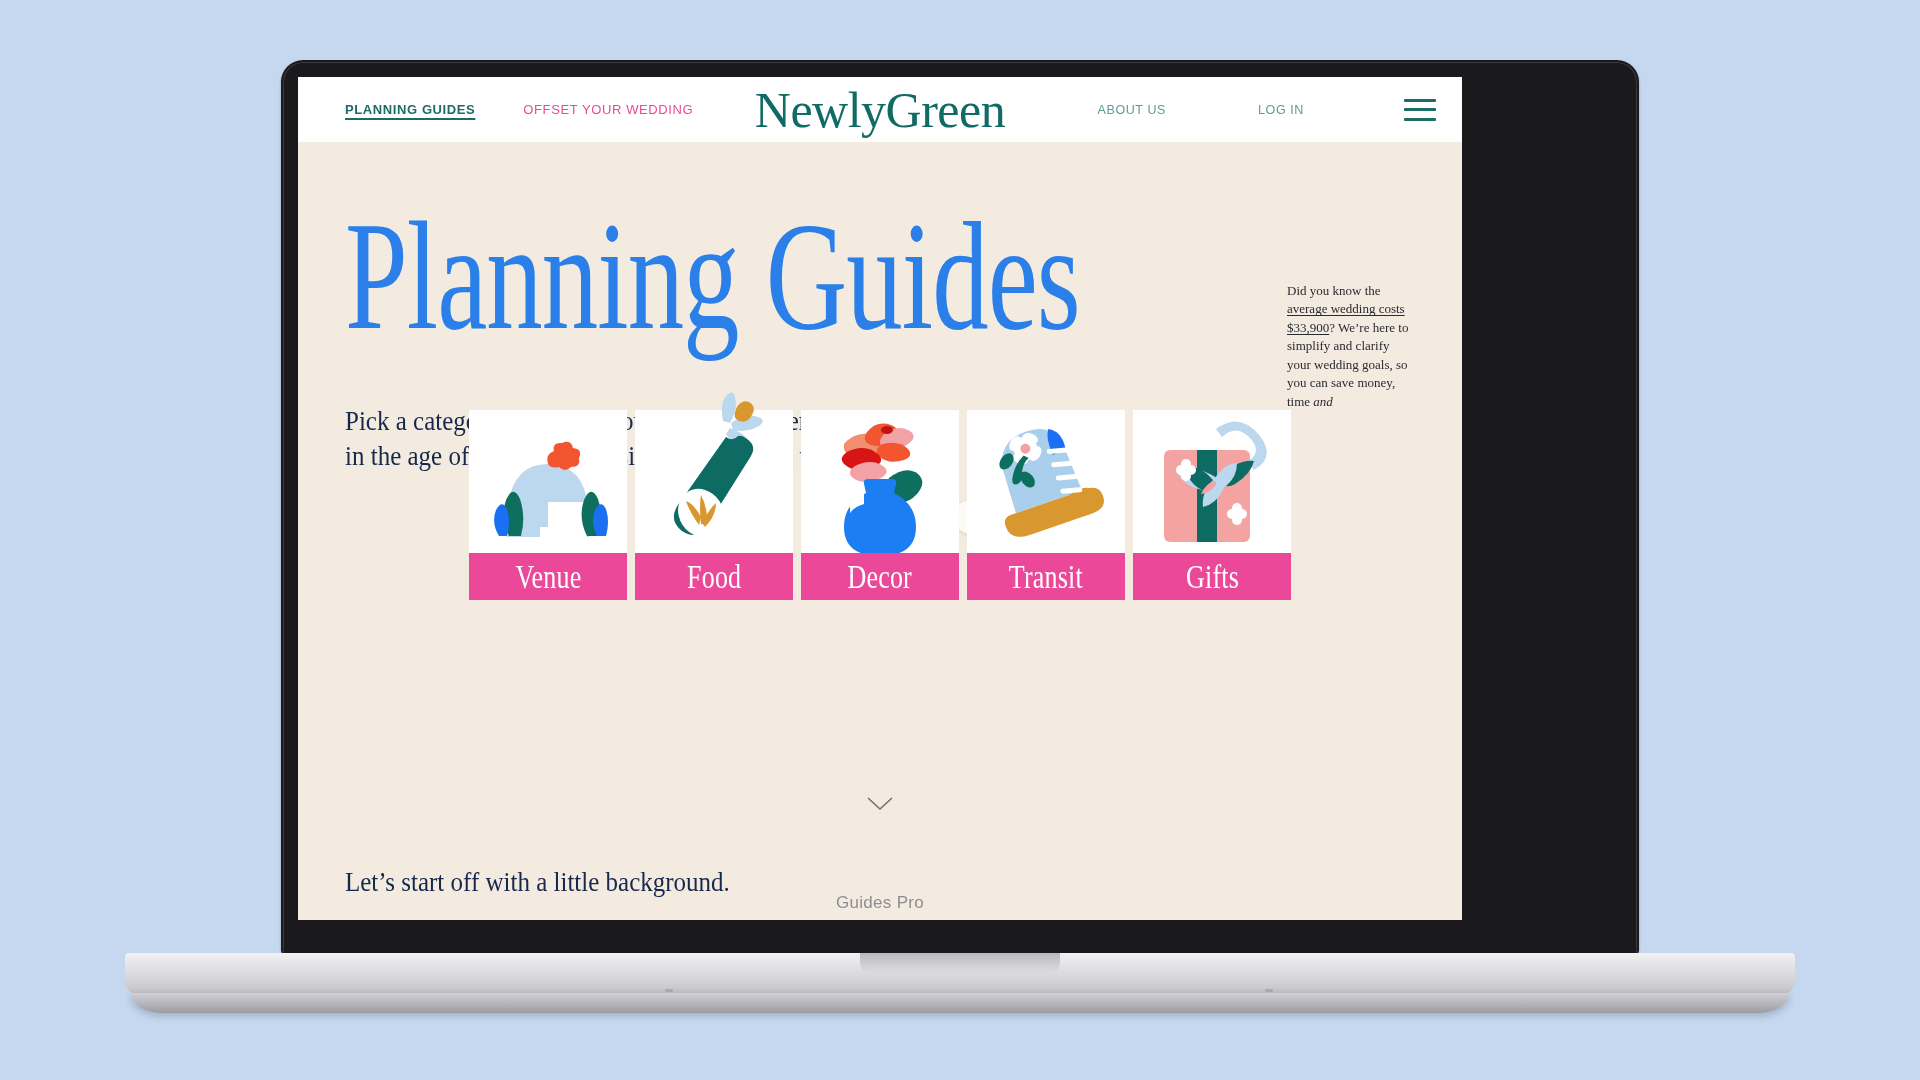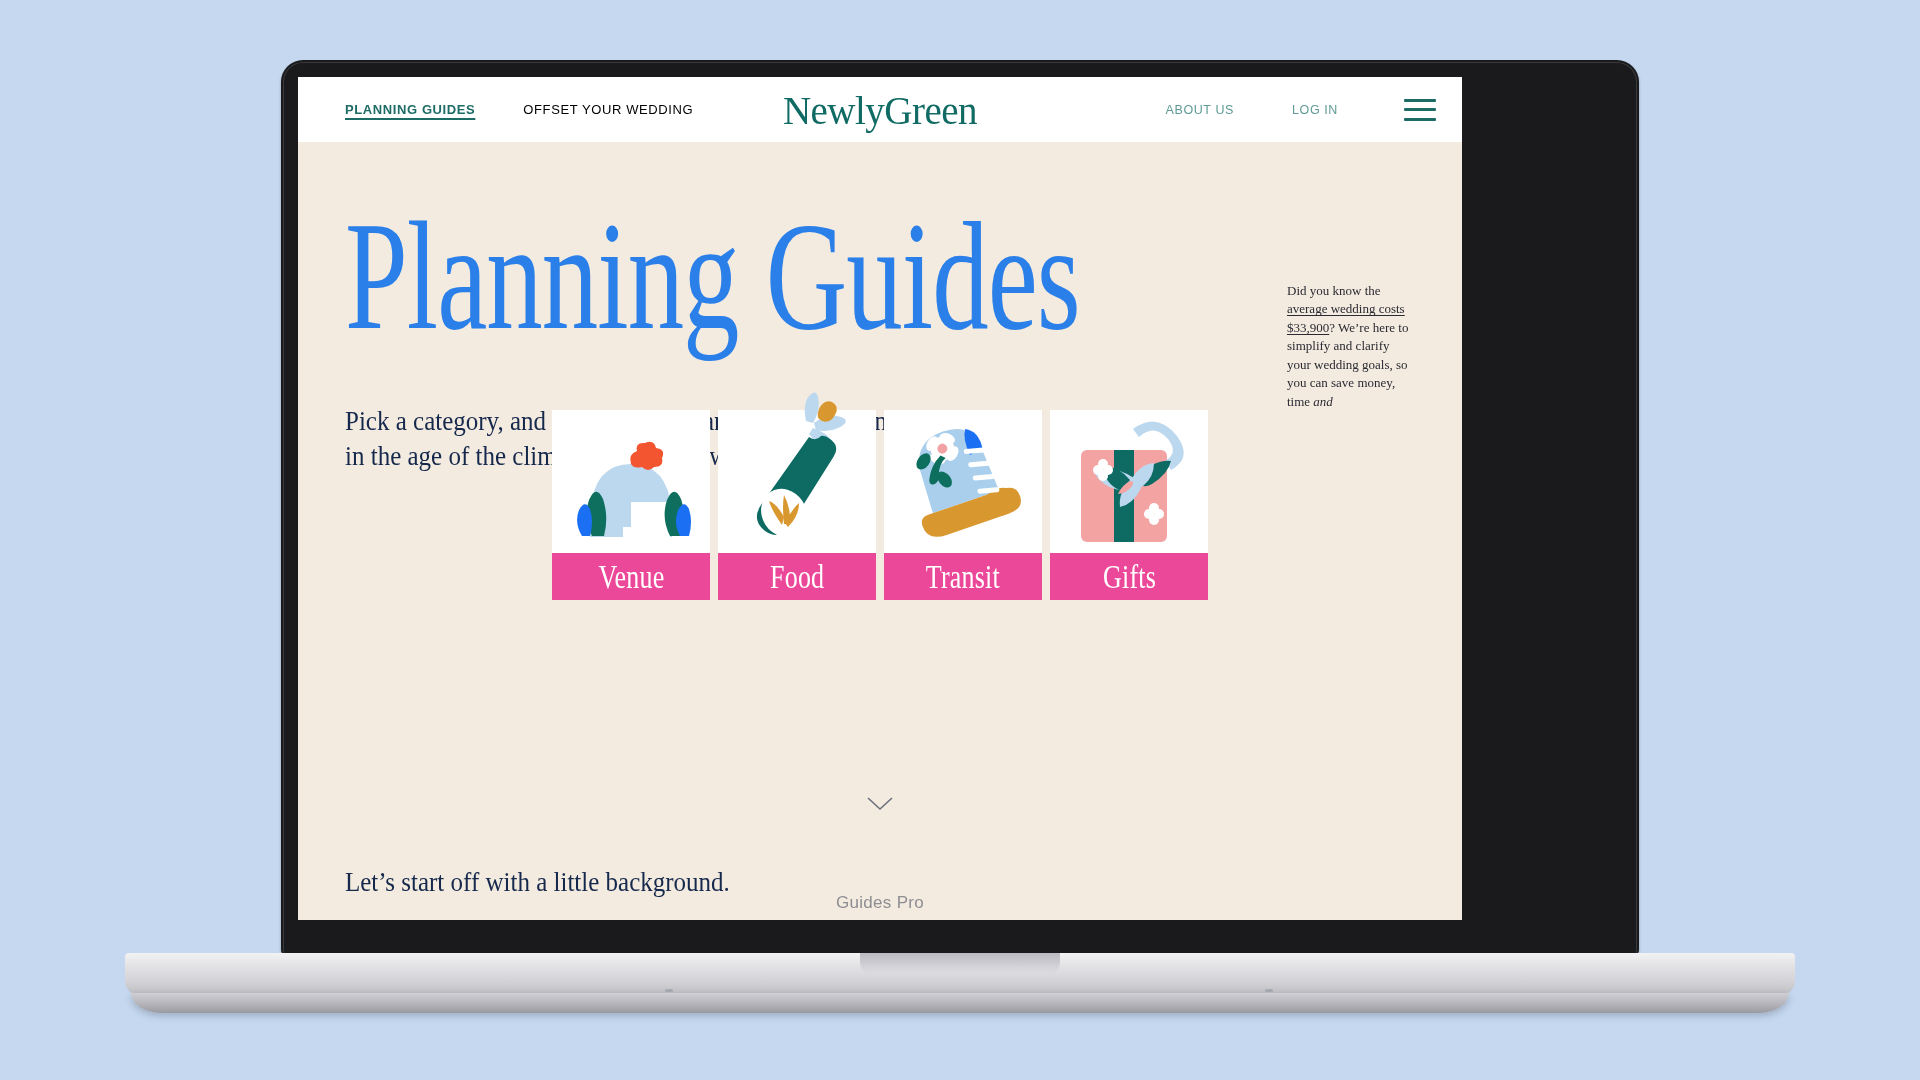--- a/index.html
+++ b/index.html
@@ -105,37 +105,37 @@
   }
   .nav-left { display: flex; align-items: center; gap: 48px; }
   .nav-link {
     color: #1d6b65;
     font-size: 13px;
     letter-spacing: 0.6px;
     font-weight: 600;
     white-space: nowrap;
     cursor: pointer;
   }
-  .nav-link.muted { color: #000000; font-weight: 500; }
+  .nav-link.muted { color: #ec4899; font-weight: 500; }
   .nav-link.active { text-decoration: underline; text-underline-offset: 4px; text-decoration-thickness: 1.5px; }
 
   .brand {
     position: absolute;
     left: 50%; top: 50%;
     transform: translate(-50%,-50%);
     font-family: "Liberation Serif", serif;
-    font-size: 39px;
+    font-size: 50px;
     color: #0f6b63;
     letter-spacing: -0.5px;
     white-space: nowrap;
   }
 
   .nav-right {
     margin-left: auto;
-    display: flex; align-items: center; gap: 58px;
+    display: flex; align-items: center; gap: 92px;
   }
   .nav-right .nav-link { color: #5f9b96; font-weight: 500; font-size: 12.5px; }
 
   .burger {
     width: 32px; height: 22px;
     display: flex; flex-direction: column; justify-content: space-between;
     cursor: pointer;
     margin-left: 8px;
   }
   .burger span {
@@ -324,20 +324,42 @@
                   <path d="M64 133 q-10 -14 -13 -24 q8 3 15 16 z" fill="#d9982f"></path>
                   <path d="M66 132 q-2 -18 0 -29 q7 13 6 29 z" fill="#d9982f"></path>
                   <path d="M67 131 q7 -14 14 -20 q0 13 -11 24 z" fill="#d9982f"></path>
                 </svg>
               </div>
               <div class="card-label">
                 <span>Food</span>
               </div>
             </div>
 
+            <div class="card">
+              <div class="card-art">
+                <div class="clipbox">
+                <svg viewBox="0 0 158 161" xmlns="http://www.w3.org/2000/svg">
+                  <path d="M43 52 q12 -14 30 -9 q14 4 10 14 q-6 12 -23 10 q-19 -2 -17 -15 z" fill="#f08e6e"></path>
+                  <path d="M66 40 q10 -12 24 -7 q10 4 4 13 q-9 11 -24 7 q-10 -4 -4 -13 z" fill="#f2552f"></path>
+                  <path d="M84 41 q14 -9 25 -2 q8 6 -2 13 q-13 9 -25 3 q-7 -5 2 -14 z" fill="#f2a2a5"></path>
+                  <path d="M82 52 q16 -4 25 5 q6 7 -4 11 q-16 5 -25 -4 q-6 -7 4 -12 z" fill="#f2552f"></path>
+                  <path d="M46 60 q18 -9 31 2 q8 8 -4 13 q-19 7 -30 -3 q-6 -6 3 -12 z" fill="#d91414"></path>
+                  <path d="M54 74 q16 -8 28 0 q8 6 -2 12 q-17 8 -28 0 q-7 -6 2 -12 z" fill="#f2a2a5"></path>
+                  <ellipse cx="86" cy="38" rx="6" ry="4" fill="#c41212"></ellipse>
+                  <path d="M88 86 q17 -13 29 -4 q9 8 -1 20 q-12 13 -25 6 q-10 -7 -3 -22 z" fill="#0e6f5f"></path>
+                  <path d="M63 92 q-1 -5 4 -5 l24 0 q5 0 4 5 l-2 9 q22 11 22 34 q0 29 -36 29 q-36 0 -36 -29 q0 -23 22 -34 z" fill="#1b7ef2"></path>
+                  <path d="M63 112 q-10 3 -14 9 l0 -16 q6 -4 14 -5 z" fill="#ffffff"></path>
+                  <path d="M62 150 q14 7 32 0 l5 10 l-42 0 z" fill="#1b7ef2"></path>
+                </svg>
+                </div>
+              </div>
+              <div class="card-label">
+                <span>Decor</span>
+              </div>
+            </div>
 
             <div class="card">
               <div class="card-art">
                 <div class="clipbox">
                 <svg viewBox="0 0 158 161" xmlns="http://www.w3.org/2000/svg">
                   <g transform="rotate(-19 79 95)">
                     <path d="M44 62 q6 -26 34 -26 q28 0 31 26 l3 48 l-70 0 z" fill="#a9cfec"></path>
                     <path d="M100 41 q12 6 10 24 l-14 2 q-2 -18 4 -26 z" fill="#1b6ff2"></path>
                     <path d="M37 110 q-9 0 -9 9 q0 16 20 16 l66 0 q16 0 16 -13 q0 -12 -14 -12 z" fill="#d9982f"></path>
                     <path d="M110 108 q14 0 16 12 q2 13 -14 15 q-18 1 -20 -13 q-1 -13 18 -14 z" fill="#d9982f"></path>

